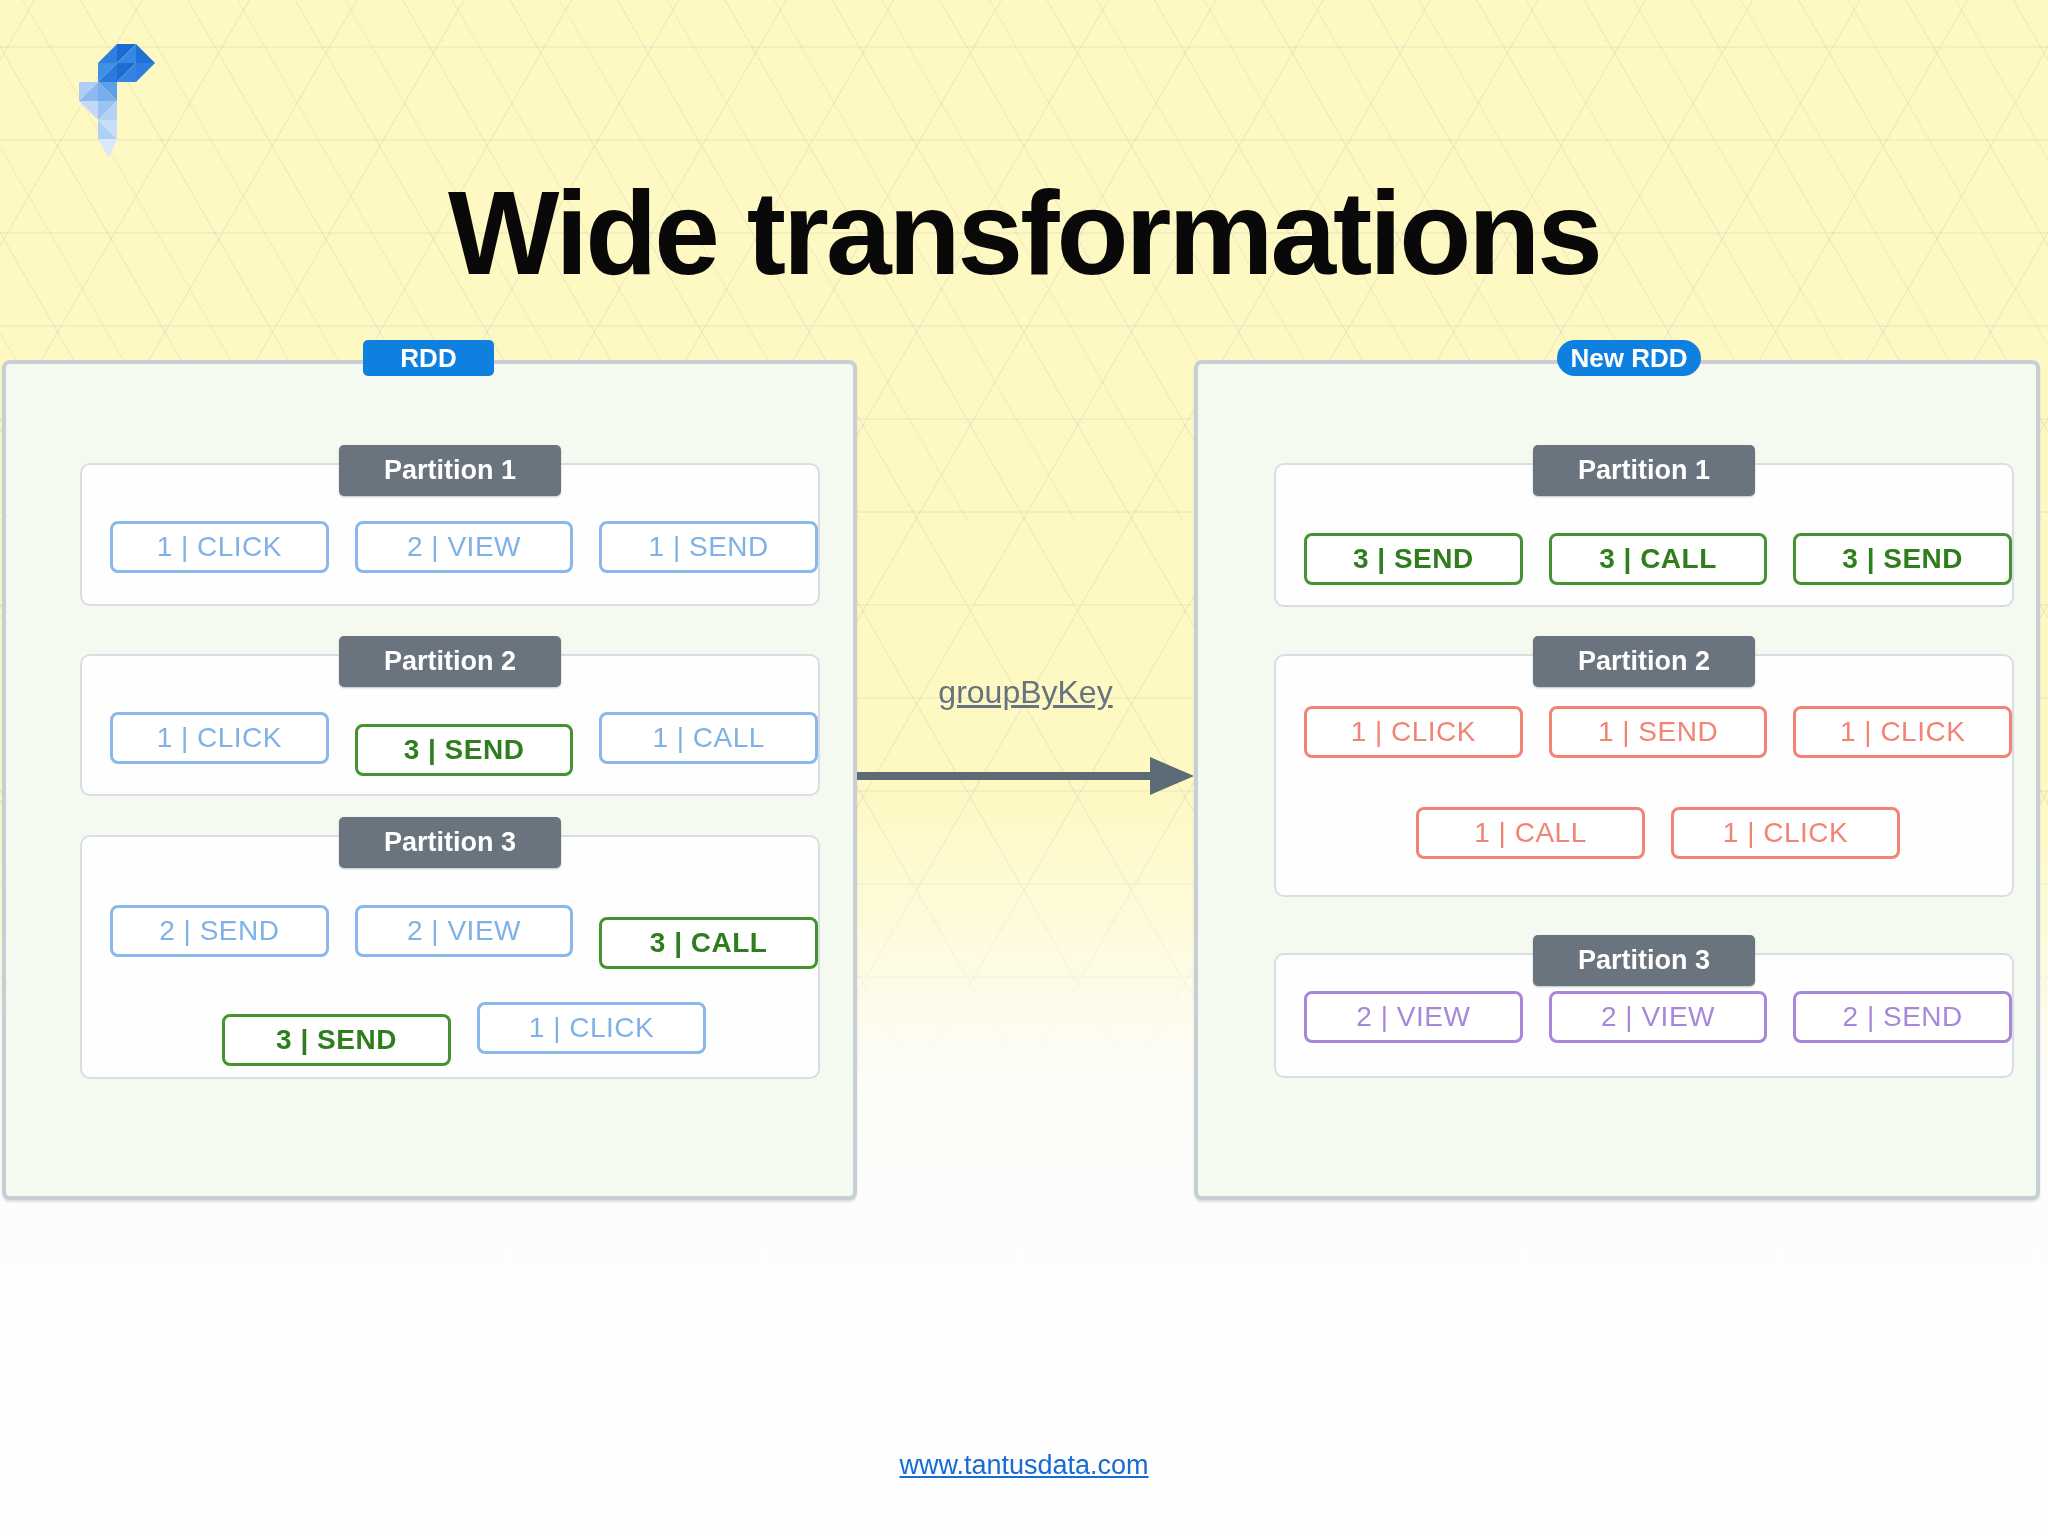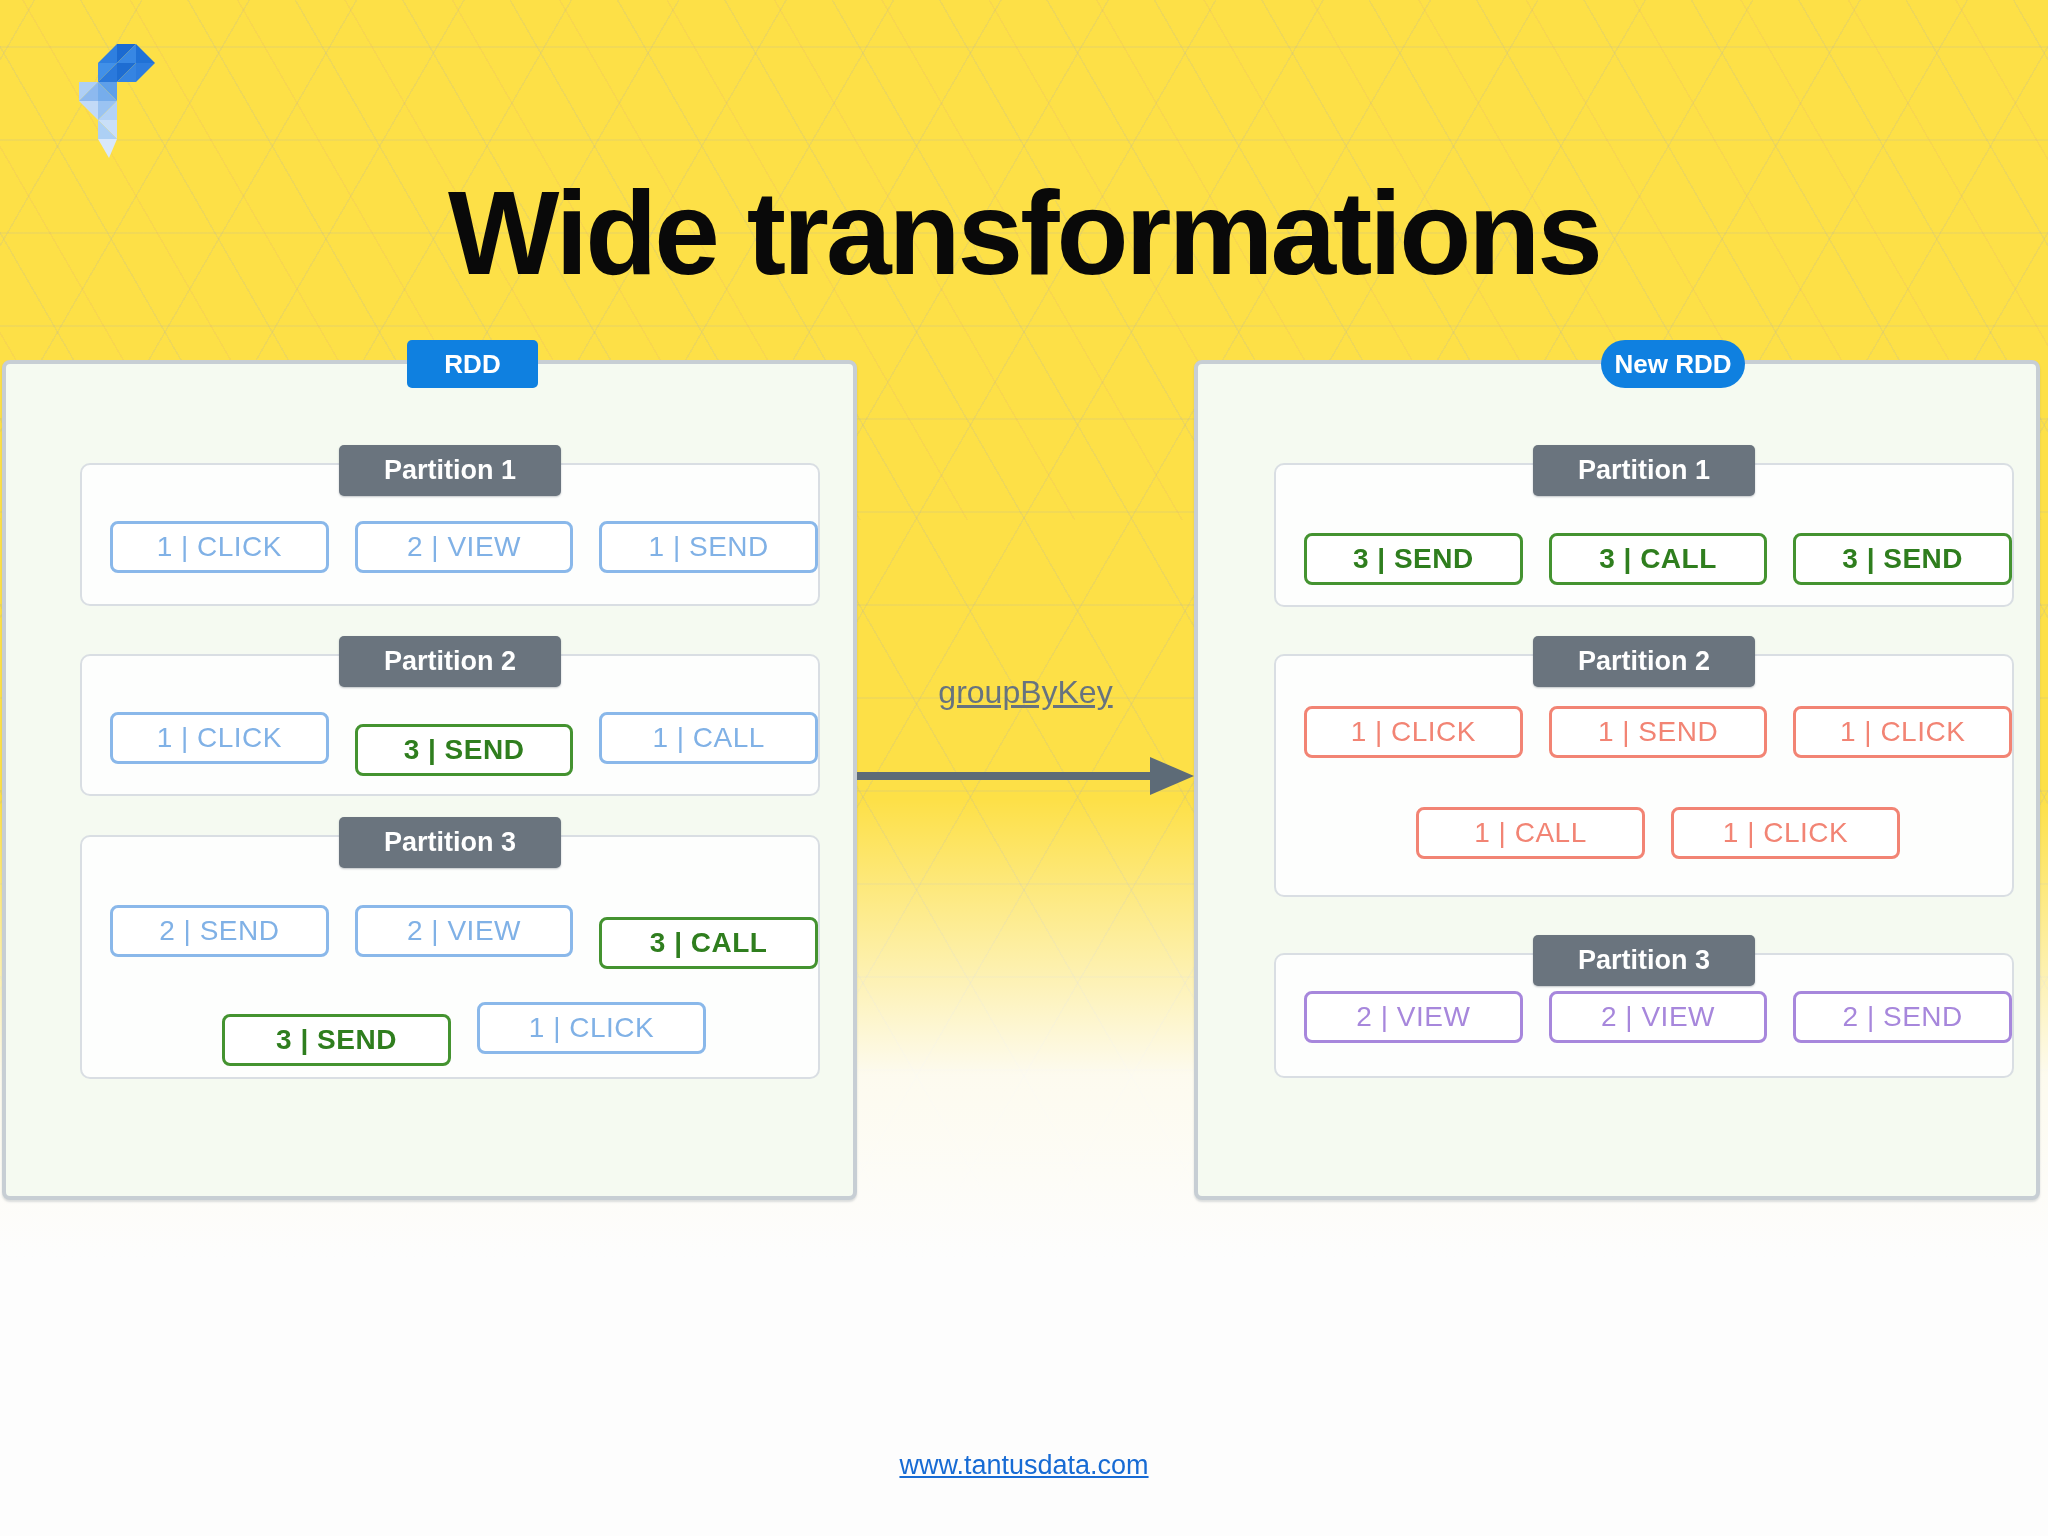--- a/index.html
+++ b/index.html
@@ -1,19 +1,19 @@
 <!DOCTYPE html>
 <html><head>
 <meta charset="utf-8">
 <style>
   html,body{margin:0;padding:0;background:#fdfdfd;}
   .stage{
     position:relative;width:2048px;height:1536px;overflow:hidden;
     font-family:"Liberation Sans","DejaVu Sans",sans-serif;
-    background:#fde047;
+    background:#fef9c3;
   }
   
   .bg-pattern{
     position:absolute;inset:0;
     background-image:
       repeating-linear-gradient(60deg, rgba(165,170,180,.16) 0px, rgba(165,170,180,.16) 1.5px, transparent 1.5px, transparent 93px),
       repeating-linear-gradient(-60deg, rgba(165,170,180,.16) 0px, rgba(165,170,180,.16) 1.5px, transparent 1.5px, transparent 93px),
       repeating-linear-gradient(0deg, rgba(165,170,180,.13) 0px, rgba(165,170,180,.13) 1.5px, transparent 1.5px, transparent 93px);
   }
   .bg-pink{
@@ -31,23 +31,23 @@
     font-size:118px;font-weight:bold;color:#090909;letter-spacing:-3px;
   }
   .panel{
     position:absolute;top:360px;height:840px;
     background:#f5faf1;border:4px solid #c7ced4;border-radius:8px;
     box-sizing:border-box;box-shadow:0 2px 2px rgba(120,130,140,.25);
   }
   .panel.left{left:2px;width:855px;}
   .panel.right{left:1194px;width:846px;}
   .badge{
-    position:absolute;top:340px;height:48px;z-index:5;
+    position:absolute;top:340px;height:36px;z-index:5;
     background:#0f80e0;color:#fff;font-weight:bold;font-size:26px;
-    border-radius:5px;display:flex;align-items:center;justify-content:center;margin-left:44px;
+    border-radius:5px;display:flex;align-items:center;justify-content:center;
   }
   .badge.rdd{left:363px;width:131px;}
   .badge.newrdd{left:1557px;width:144px;border-radius:24px;}
   .partition{
     position:absolute;left:74px;width:740px;box-sizing:border-box;
     background:#fdfefd;border:2px solid #d9dee3;border-radius:10px;padding-left:28px;
   }
   .panel.right .partition{left:76px;}
   .phead{
     position:absolute;top:-20px;left:50%;transform:translateX(-50%);

